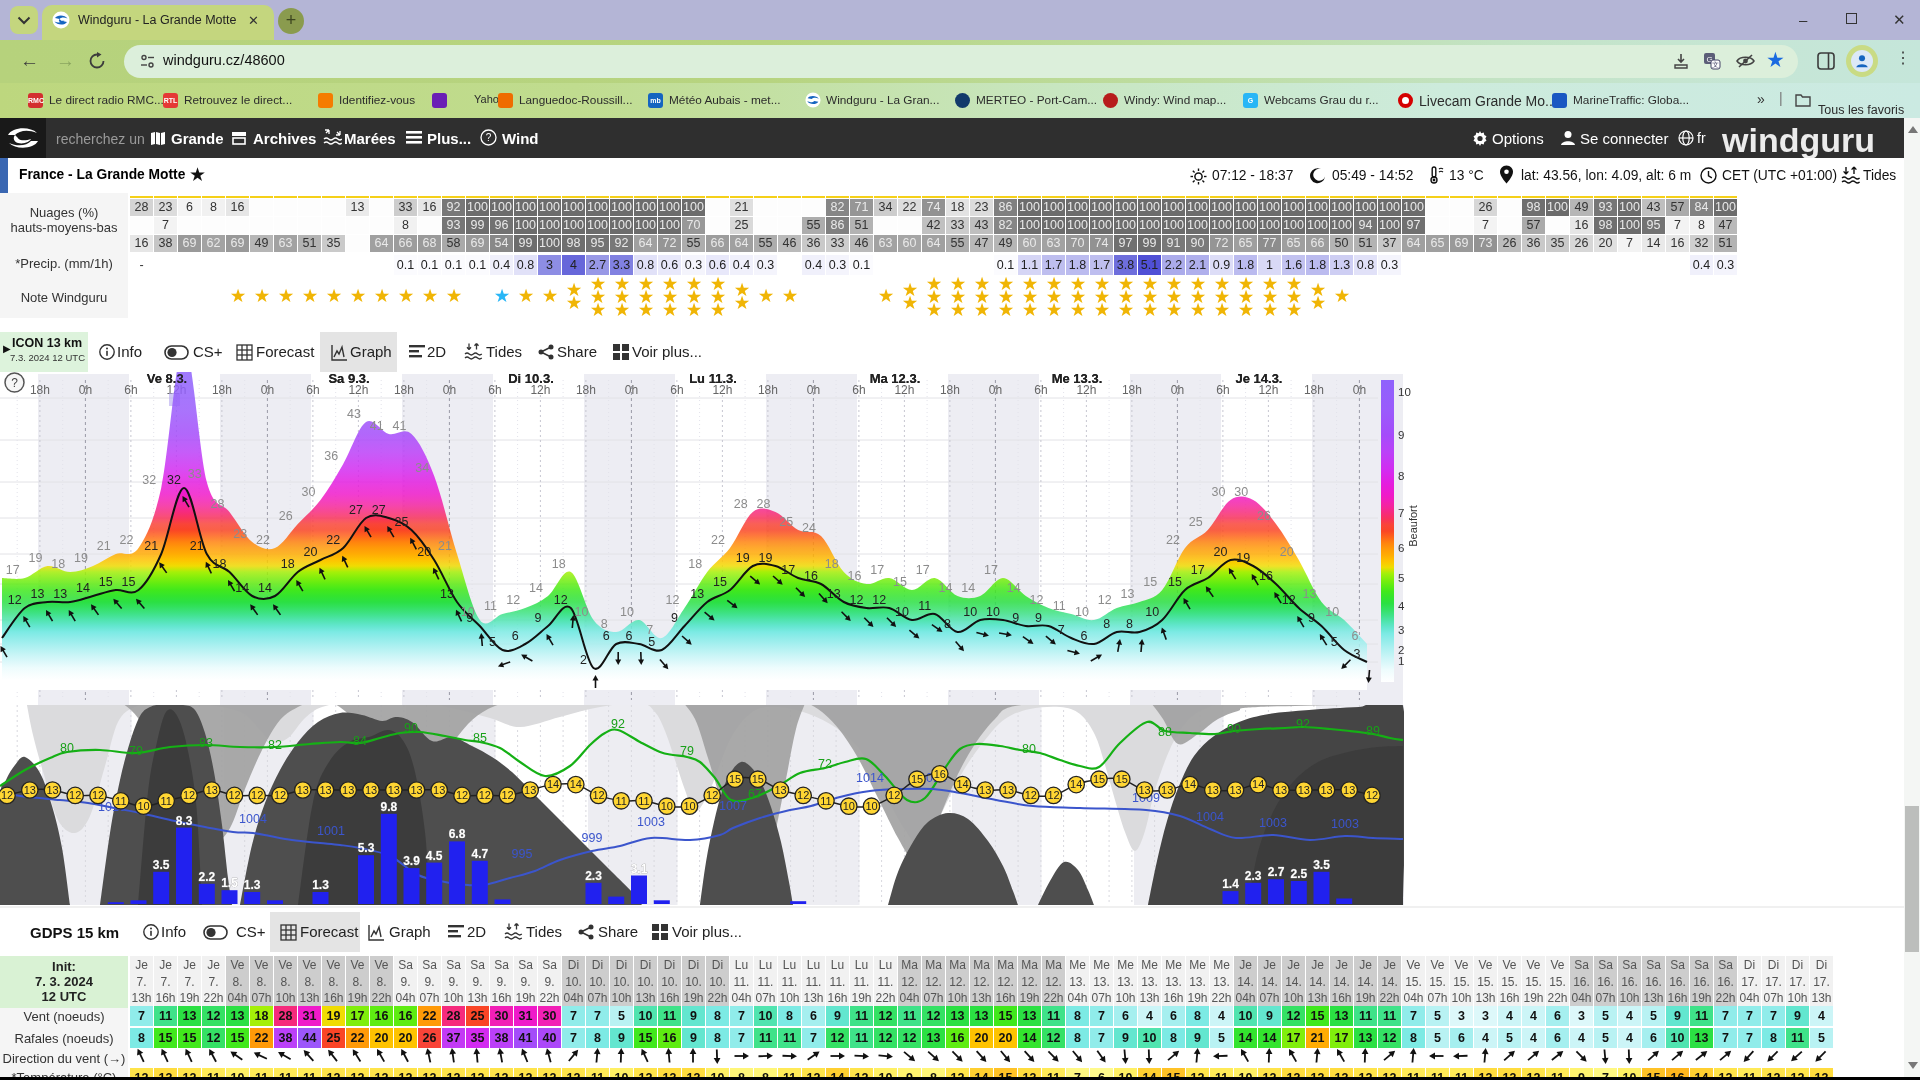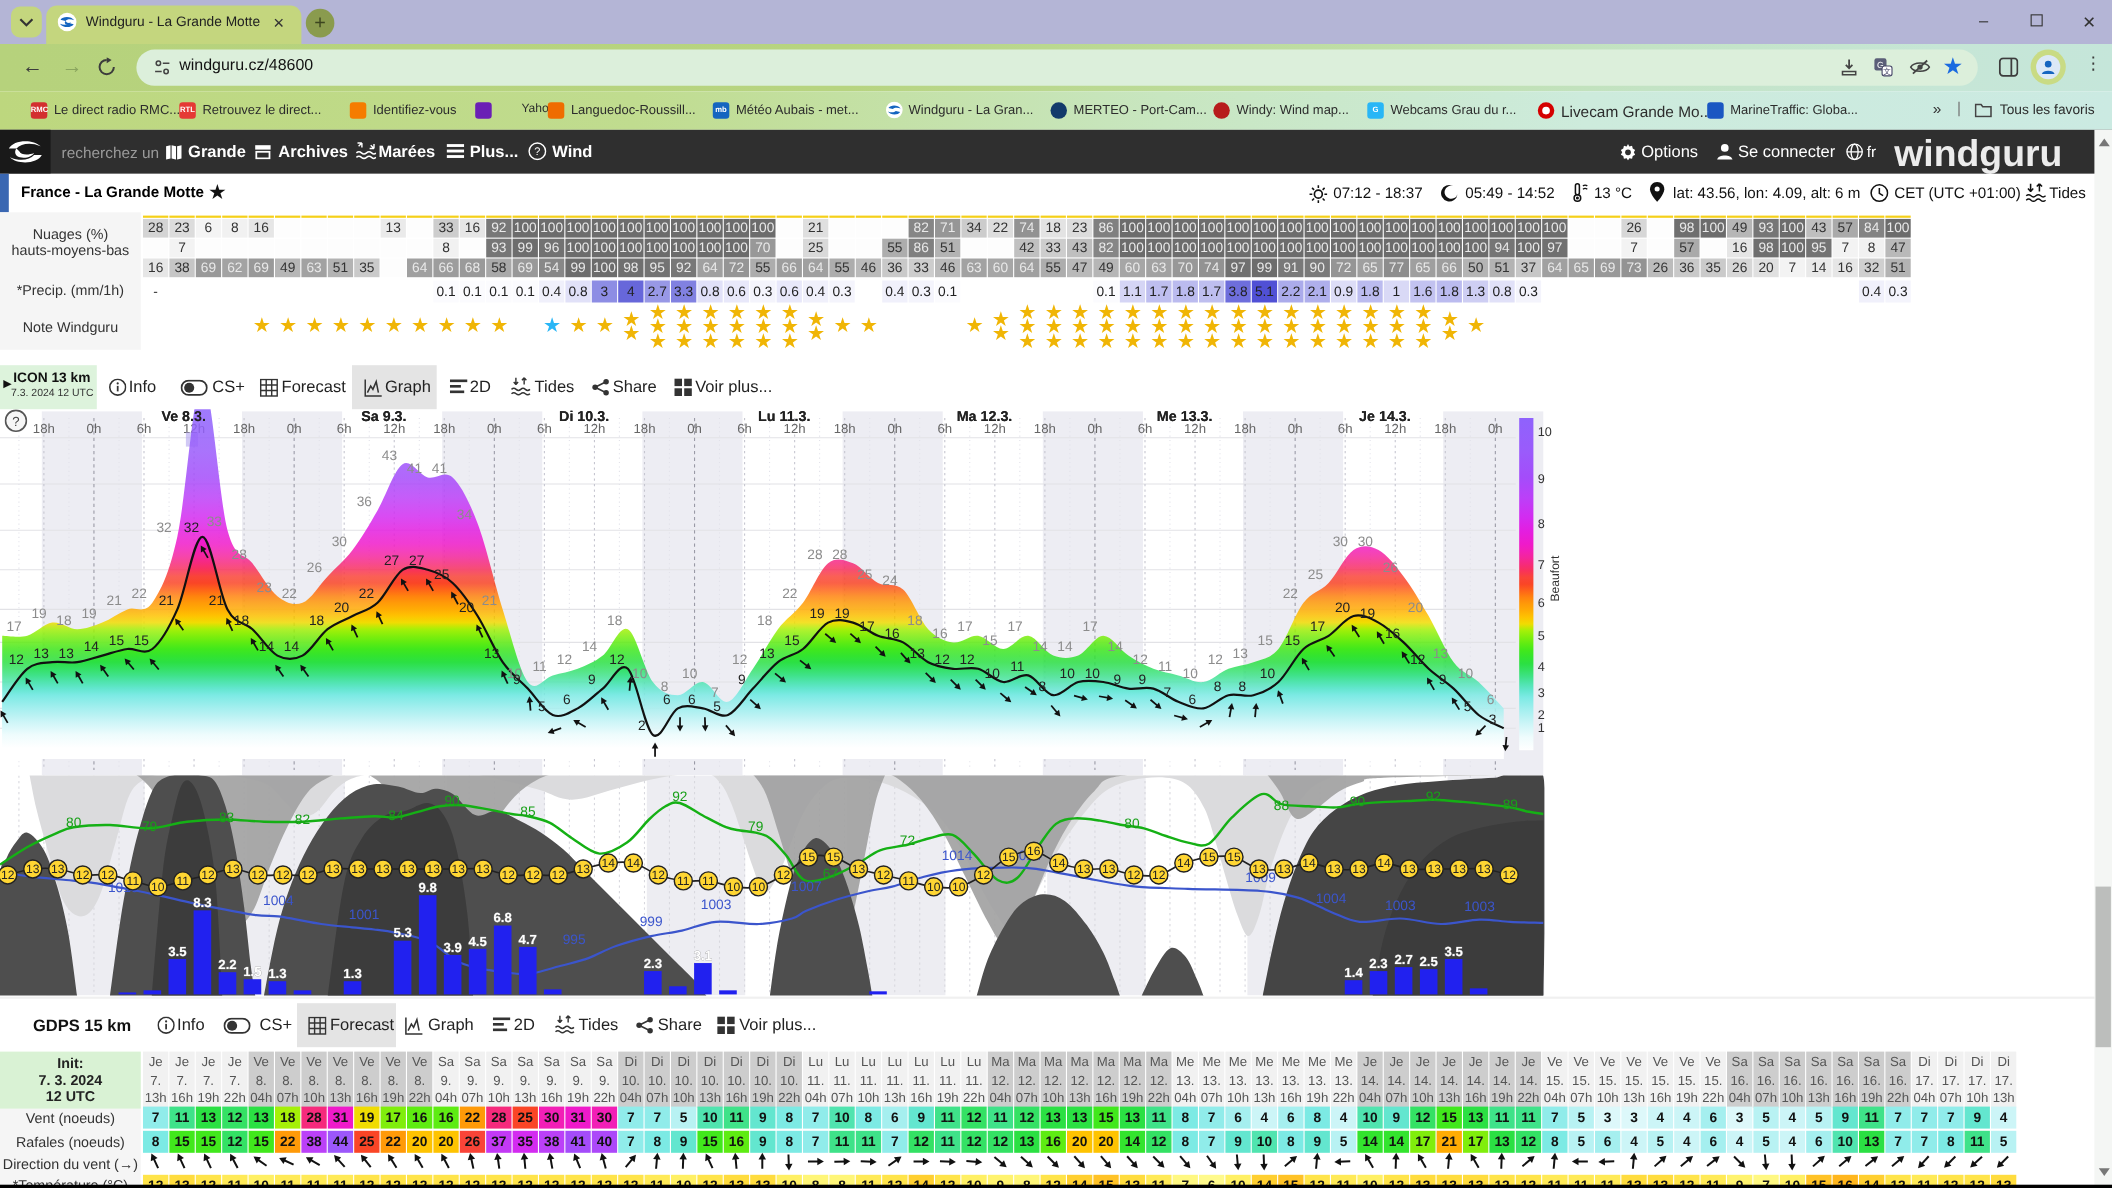--- a/index.html
+++ b/index.html
@@ -97,21 +97,21 @@
     <div class="ab" style="left:1264px;top:93px;font-size:11.8px;color:#2c2c2c">Webcams Grau du r...</div>
     <div class="ab" style="left:1398px;top:93px;width:15px;height:15px;border-radius:8px;background:#fff;border:4px solid #d50000"></div>
     <div class="ab" style="left:1419px;top:93px;font-size:14px;color:#2c2c2c">Livecam Grande Mo...</div>
     <div class="ab" style="left:1552px;top:93px;width:15px;height:15px;border-radius:3px;background:#1a57c2;color:#fff;font-size:7px;font-weight:bold;text-align:center;line-height:15px"></div>
     <div class="ab" style="left:1573px;top:93px;font-size:11.8px;color:#2c2c2c">MarineTraffic: Globa...</div>
     <div class="ab" style="left:1757px;top:91px;font-size:14px;color:#333">»</div>
     <div class="ab" style="left:1779px;top:90px;font-size:14px;color:#777">|</div>
     <svg class="ab" style="left:1795px;top:93px" width="16" height="14" viewBox="0 0 16 14">
       <path d="M1 2 h5 l1.5 2 H15 v9 H1 Z" fill="none" stroke="#444" stroke-width="1.4"></path>
     </svg>
-    <div class="ab" style="left:1818px;top:93px;font-size:12.5px;color:#2c2c2c">Tous les favoris</div>
+    <div class="ab" style="left:1818px;top:103px;font-size:12.5px;color:#2c2c2c">Tous les favoris</div>
     <div class="ab" style="left:0;top:118px;width:1920px;height:40px;background:#2f2f2f"></div>
     <div class="ab" style="left:0;top:118px;width:46px;height:40px;background:#191919"></div>
     <svg class="ab" style="left:6px;top:124px" width="34" height="28" viewBox="0 0 34 28">
       <path d="M2 11 C6 3 24 2 31 9 C22 5 13 6.5 9 11 Z" fill="#fff"></path>
       <path d="M32 17 C28 25 10 26 3 19 C12 23 21 21.5 25 17 Z" fill="#fff"></path>
       <path d="M9 11 C6.5 14 8 18 12 19 C18 20.5 24 17.5 25 15 C20 17 13 17 11.5 13.5 Z" fill="#fff"></path>
     </svg>
     <div class="ab" style="left:56px;top:131px;font-size:14px;color:#9a9a9a">recherchez un</div>
     <svg class="ab" style="left:150px;top:131px" width="16" height="15" viewBox="0 0 16 15">
       <path d="M1 2 L5 1 V13 L1 14 Z M6 1 L10 2 V14 L6 13 Z M11 2 L15 1 V13 L11 14 Z" fill="#fff"></path>

